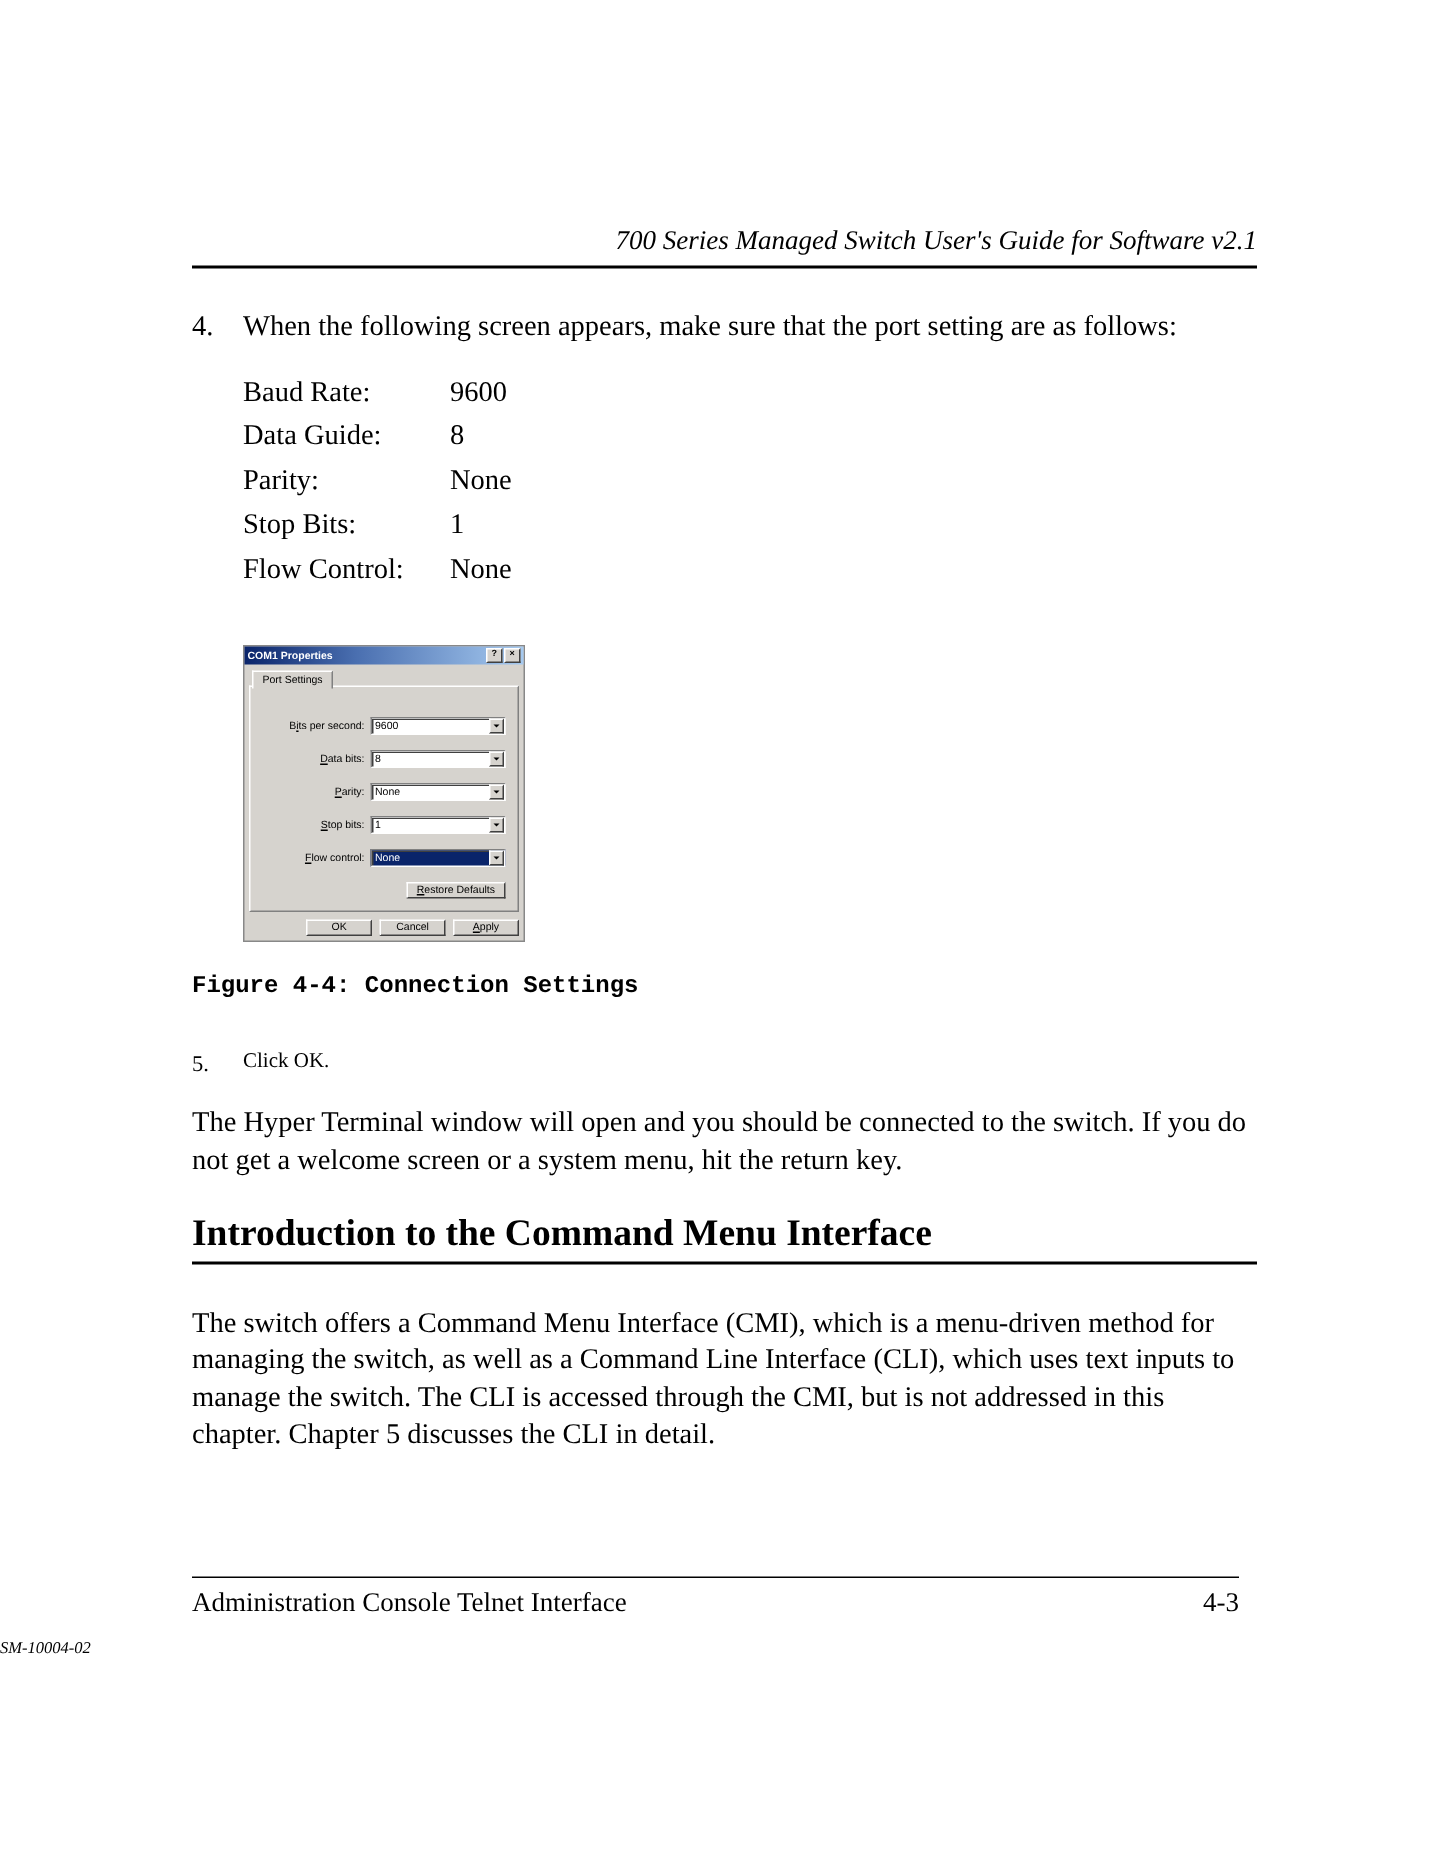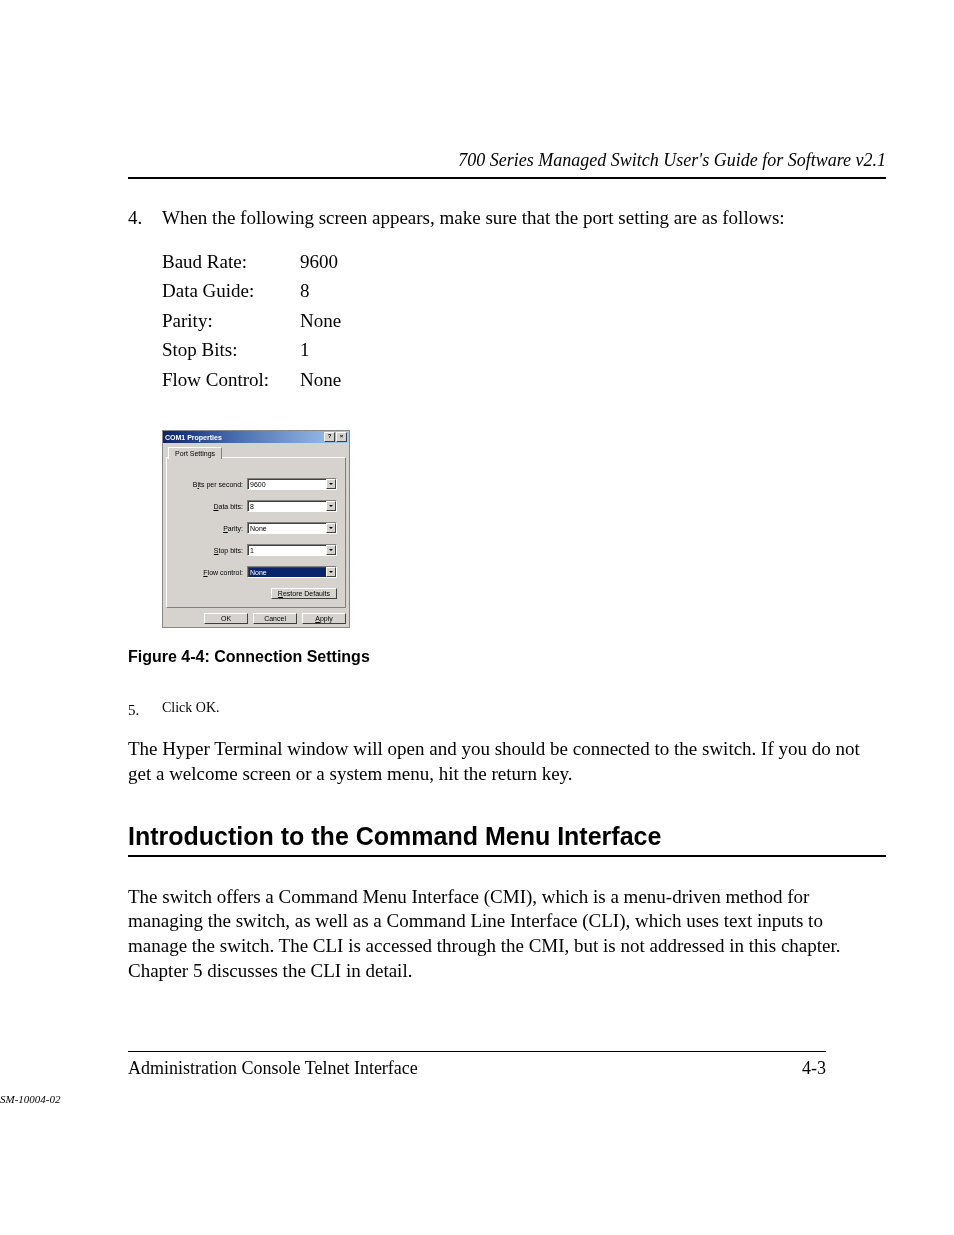--- a/index.html
+++ b/index.html
@@ -7,21 +7,21 @@
     padding: 0;
     background: #fff;
     font-family: "Times New Roman", Times, serif;
     color: #000;
   }
   .page {
     width: 954px;
     height: 1217px;
     position: relative;
     box-sizing: border-box;
-    padding: 150px 68px 0 128px;
+    padding: 150px 116px 0 128px;
   }
   .running-head {
     text-align: right;
     font-style: italic;
     font-size: 18px;
     border-bottom: 2px solid #000;
     padding-bottom: 6px;
     margin-bottom: 28px;
   }
   .step-line {
@@ -134,38 +134,38 @@
     border:1px solid #fff;
     border-right-color:#404040; border-bottom-color:#404040;
     padding:1px 6px;
     font-size:7px;
   }
   .restore-row { text-align:right; margin-top:6px; }
   .dlg-buttons { text-align:right; margin-top:4px; }
   .dlg-buttons .btn { margin-left:3px; min-width:30px; text-align:center; }
 
   .fig-caption {
-    font-family: Liberation Sans, sans-serif;
+    font-family: Liberation Mono, monospace;
     font-weight: bold;
     font-size: 16px;
     margin-bottom: 34px;
   }
   .step-line.small .step-num { font-size: 15px; padding-top:2px; }
   .para {
     font-size: 19px;
     line-height: 1.3;
     margin-bottom: 18px;
   }
   .h2 {
-    font-family: Liberation Sans, sans-serif;
+    font-family: Liberation Serif, serif;
     font-weight: bold;
     font-size: 25px;
     border-bottom: 2px solid #000;
     padding-bottom: 4px;
-    margin-top: 35px;
+    margin-top: 22px;
     margin-bottom: 28px;
   }
   .footer {
     position: absolute;
     left: 128px; right: 128px;
     bottom: 138px;
     border-top: 1px solid #000;
     padding-top: 6px;
     font-size: 18px;
     display: flex;

